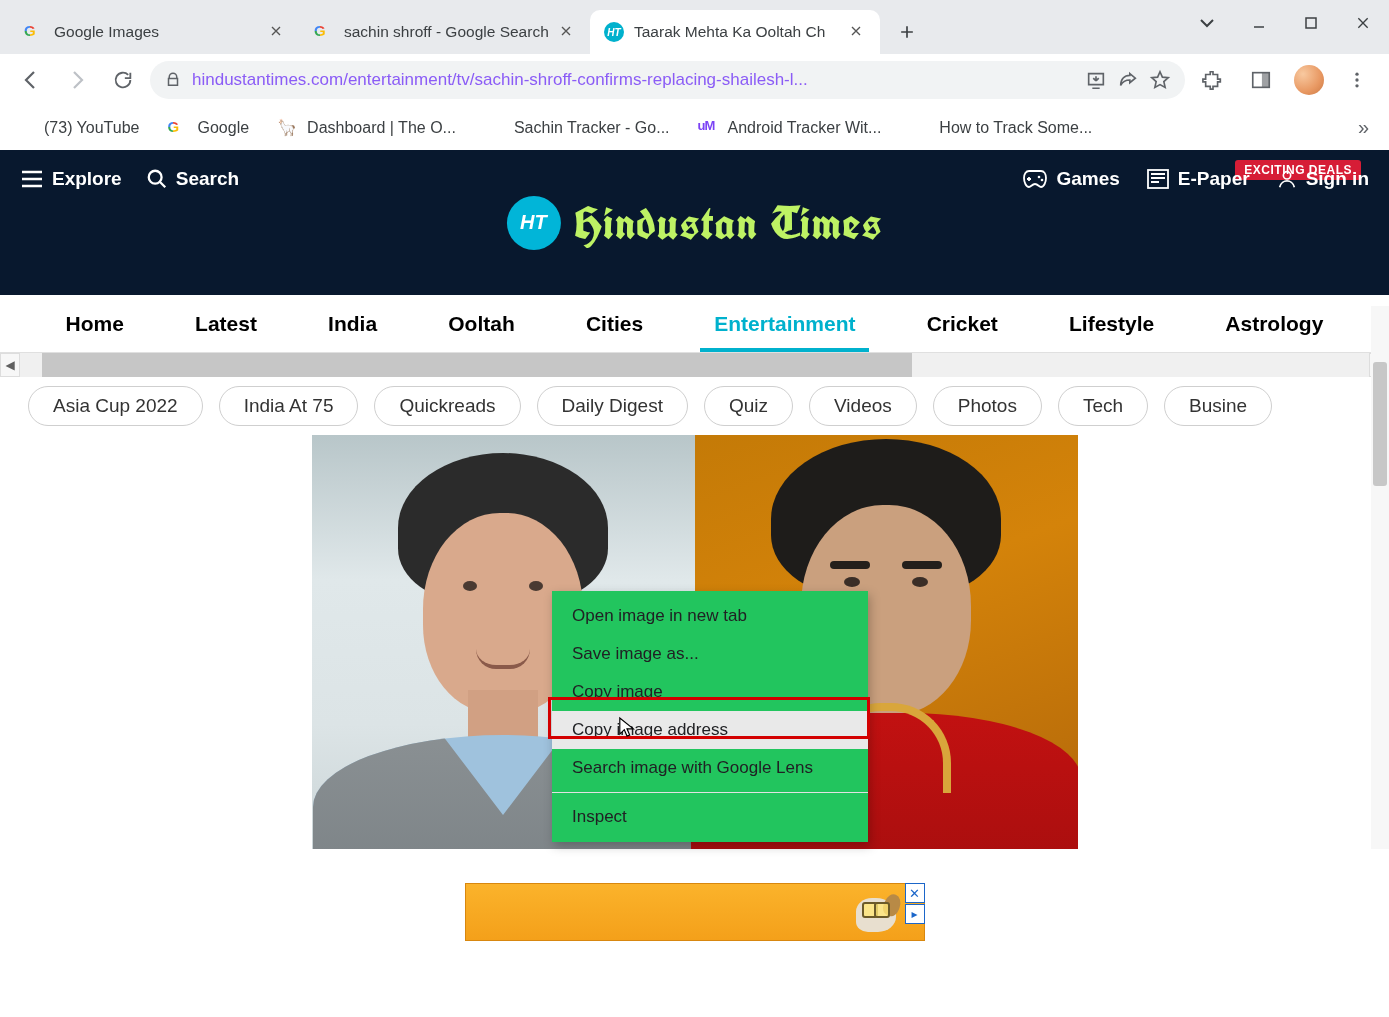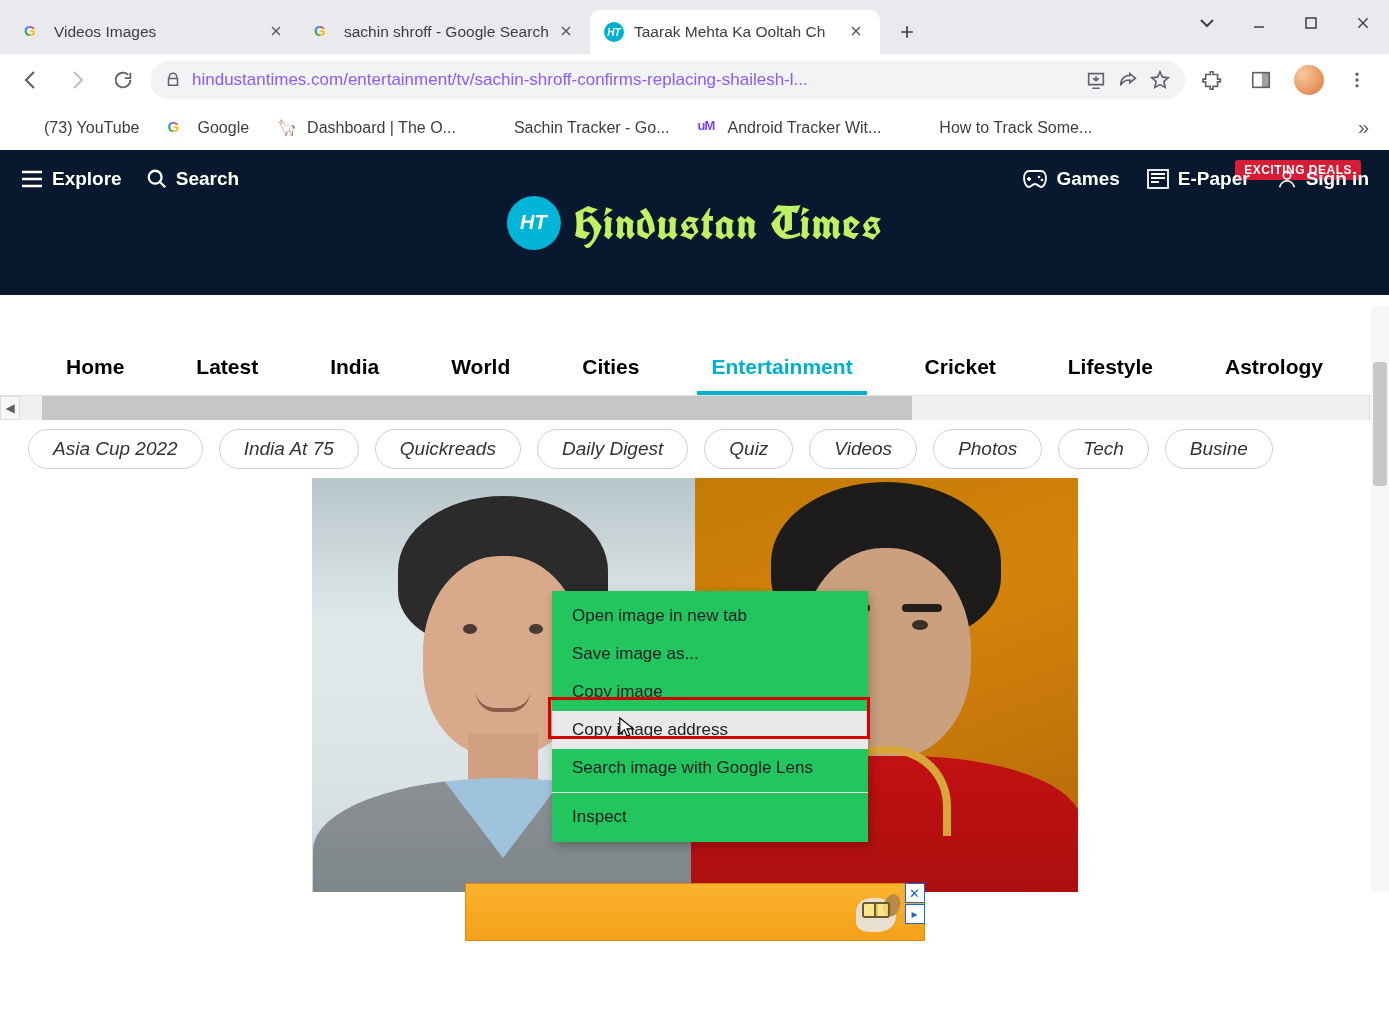--- a/index.html
+++ b/index.html
@@ -40,33 +40,33 @@
 .ht-top-row { position:absolute; top:18px; left:20px; right:20px; display:flex; align-items:center; justify-content:space-between; color:#fff; font-size:19px;}
 .ht-left-controls { display:flex; gap:24px; align-items:center;}
 .ht-right-controls { display:flex; gap:26px; align-items:center;}
 .ht-ctrl { display:flex; align-items:center; gap:8px; cursor:pointer; font-weight:600;}
 .ht-logo-wrap { position:absolute; left:50%; top:50%; transform:translate(-50%,-50%); display:flex; align-items:center; gap:14px;}
 .ht-logo-circle { width:54px;height:54px; border-radius:50%; background:#01b5d8; color:#fff; display:flex; align-items:center; justify-content:center; font-weight:700; font-size:20px; font-style:italic;}
 .ht-logo-text { color:#bef264; font-family: "Old English Text MT", "UnifrakturCook", serif; font-size:46px; letter-spacing:1px;}
 .ht-badge { position:absolute; top:10px; right:28px; background:#d61d36; color:#fff; font-size:12px; font-weight:700; padding:3px 9px; border-radius:3px; letter-spacing:0.5px;}
 
 
-.primary-nav { height:58px; background:#fff; display:flex; align-items:flex-end; justify-content:space-around; padding:0 30px; font-size:21px; color:#000; font-weight:600; border-bottom:1px solid #e0e0e0;margin-top:43px;}
+.primary-nav { height:58px; background:#fff; display:flex; align-items:flex-end; justify-content:space-around; padding:0 30px; font-size:21px; color:#000; font-weight:600; border-bottom:1px solid #e0e0e0;}
 .primary-nav > div { cursor:pointer; padding:0 6px; height:100%; display:flex; align-items:center; position:relative;}
 .primary-nav > div.active { color:#00b1cd; }
 .primary-nav > div.active::after { content:""; position:absolute; left:-8px; right:-8px; bottom:0; height:4px; background:#00b1cd;}
 
 
 .hscroll-strip { height:24px; background:#f7f7f7; display:flex; align-items:center;}
 .hscroll-arrow { width:20px; height:100%; display:flex; align-items:center; justify-content:center; color:#606060; font-size:12px; cursor:pointer; border:1px solid #ddd;}
 .hscroll-track { flex:1; height:100%; background:#f0f0f0; position:relative;}
 .hscroll-thumb { position:absolute; top:0; bottom:0; left:22px; width:870px; background:#c6c6c6;}
 
 
-.topic-row { height:58px; display:flex; align-items:center; gap:16px; padding:0 28px; overflow:hidden;font-style:italic;}
+.topic-row { height:58px; display:flex; align-items:center; gap:16px; padding:0 28px; overflow:hidden;}
 .pill { border:1px solid #cfcfcf; border-radius:26px; padding:8px 24px; font-size:19px; color:#333; white-space:nowrap; cursor:pointer; background:#fff;}
 
 
 .article-wrap { display:flex; justify-content:center; padding-top:0;}
 .article-image { width:766px; height:414px; display:flex; position:relative; overflow:hidden;}
 .article-image .half { flex:1; position:relative;}
 .half.left { background: linear-gradient(180deg,#b8c6c9 0%, #e0e8ea 35%, #dce4e6 70%, #cbd5d7 100%);}
 .half.right { background: linear-gradient(160deg,#c47a07 0%, #d4830a 40%, #b2670a 100%);}
 .half.left .hair { position:absolute; top:18px; left:50%; transform:translateX(-50%); width:210px;height:150px; background:#2b2b2b; border-radius:55% 55% 40% 40%;}
 .half.left .skin { position:absolute; top:78px; left:50%; transform:translateX(-50%); width:160px;height:200px; background:#d9a98c; border-radius:48% 48% 44% 44%;}
@@ -119,21 +119,21 @@
 .llama-icon{ width:20px;height:20px; display:flex; align-items:center; justify-content:center;}
 .army-icon{ width:22px;height:14px; background:#5a5a2e; border-radius:2px;}
 </style>
 </head>
 <body>
 
 <div class="titlebar">
   <div class="tabs-row">
     <div class="tab">
       <span class="favicon"><span class="g-favicon">G</span></span>
-      <span class="tab-title">Videos Images</span>
+      <span class="tab-title">Google Images</span>
       <span class="tab-close">
         <svg viewBox="0 0 24 24" width="16" height="16">
             <path d="M6 6l12 12M18 6L6 18" stroke="currentColor" stroke-width="2" fill="none"></path>
           </svg>
       </span>
     </div>
     <div class="tab">
       <span class="favicon"><span class="g-favicon">G</span></span>
       <span class="tab-title">sachin shroff - Google Search</span>
       <span class="tab-close">
@@ -328,21 +328,21 @@
   <div>
         <span>Home</span>
       </div>
   <div>
         <span>Latest</span>
       </div>
   <div>
         <span>India</span>
       </div>
   <div>
-        <span>World</span>
+        <span>Ooltah</span>
       </div>
   <div>
         <span>Cities</span>
       </div>
   <div class="active">
         <span>Entertainment</span>
       </div>
   <div>
         <span>Cricket</span>
       </div>

